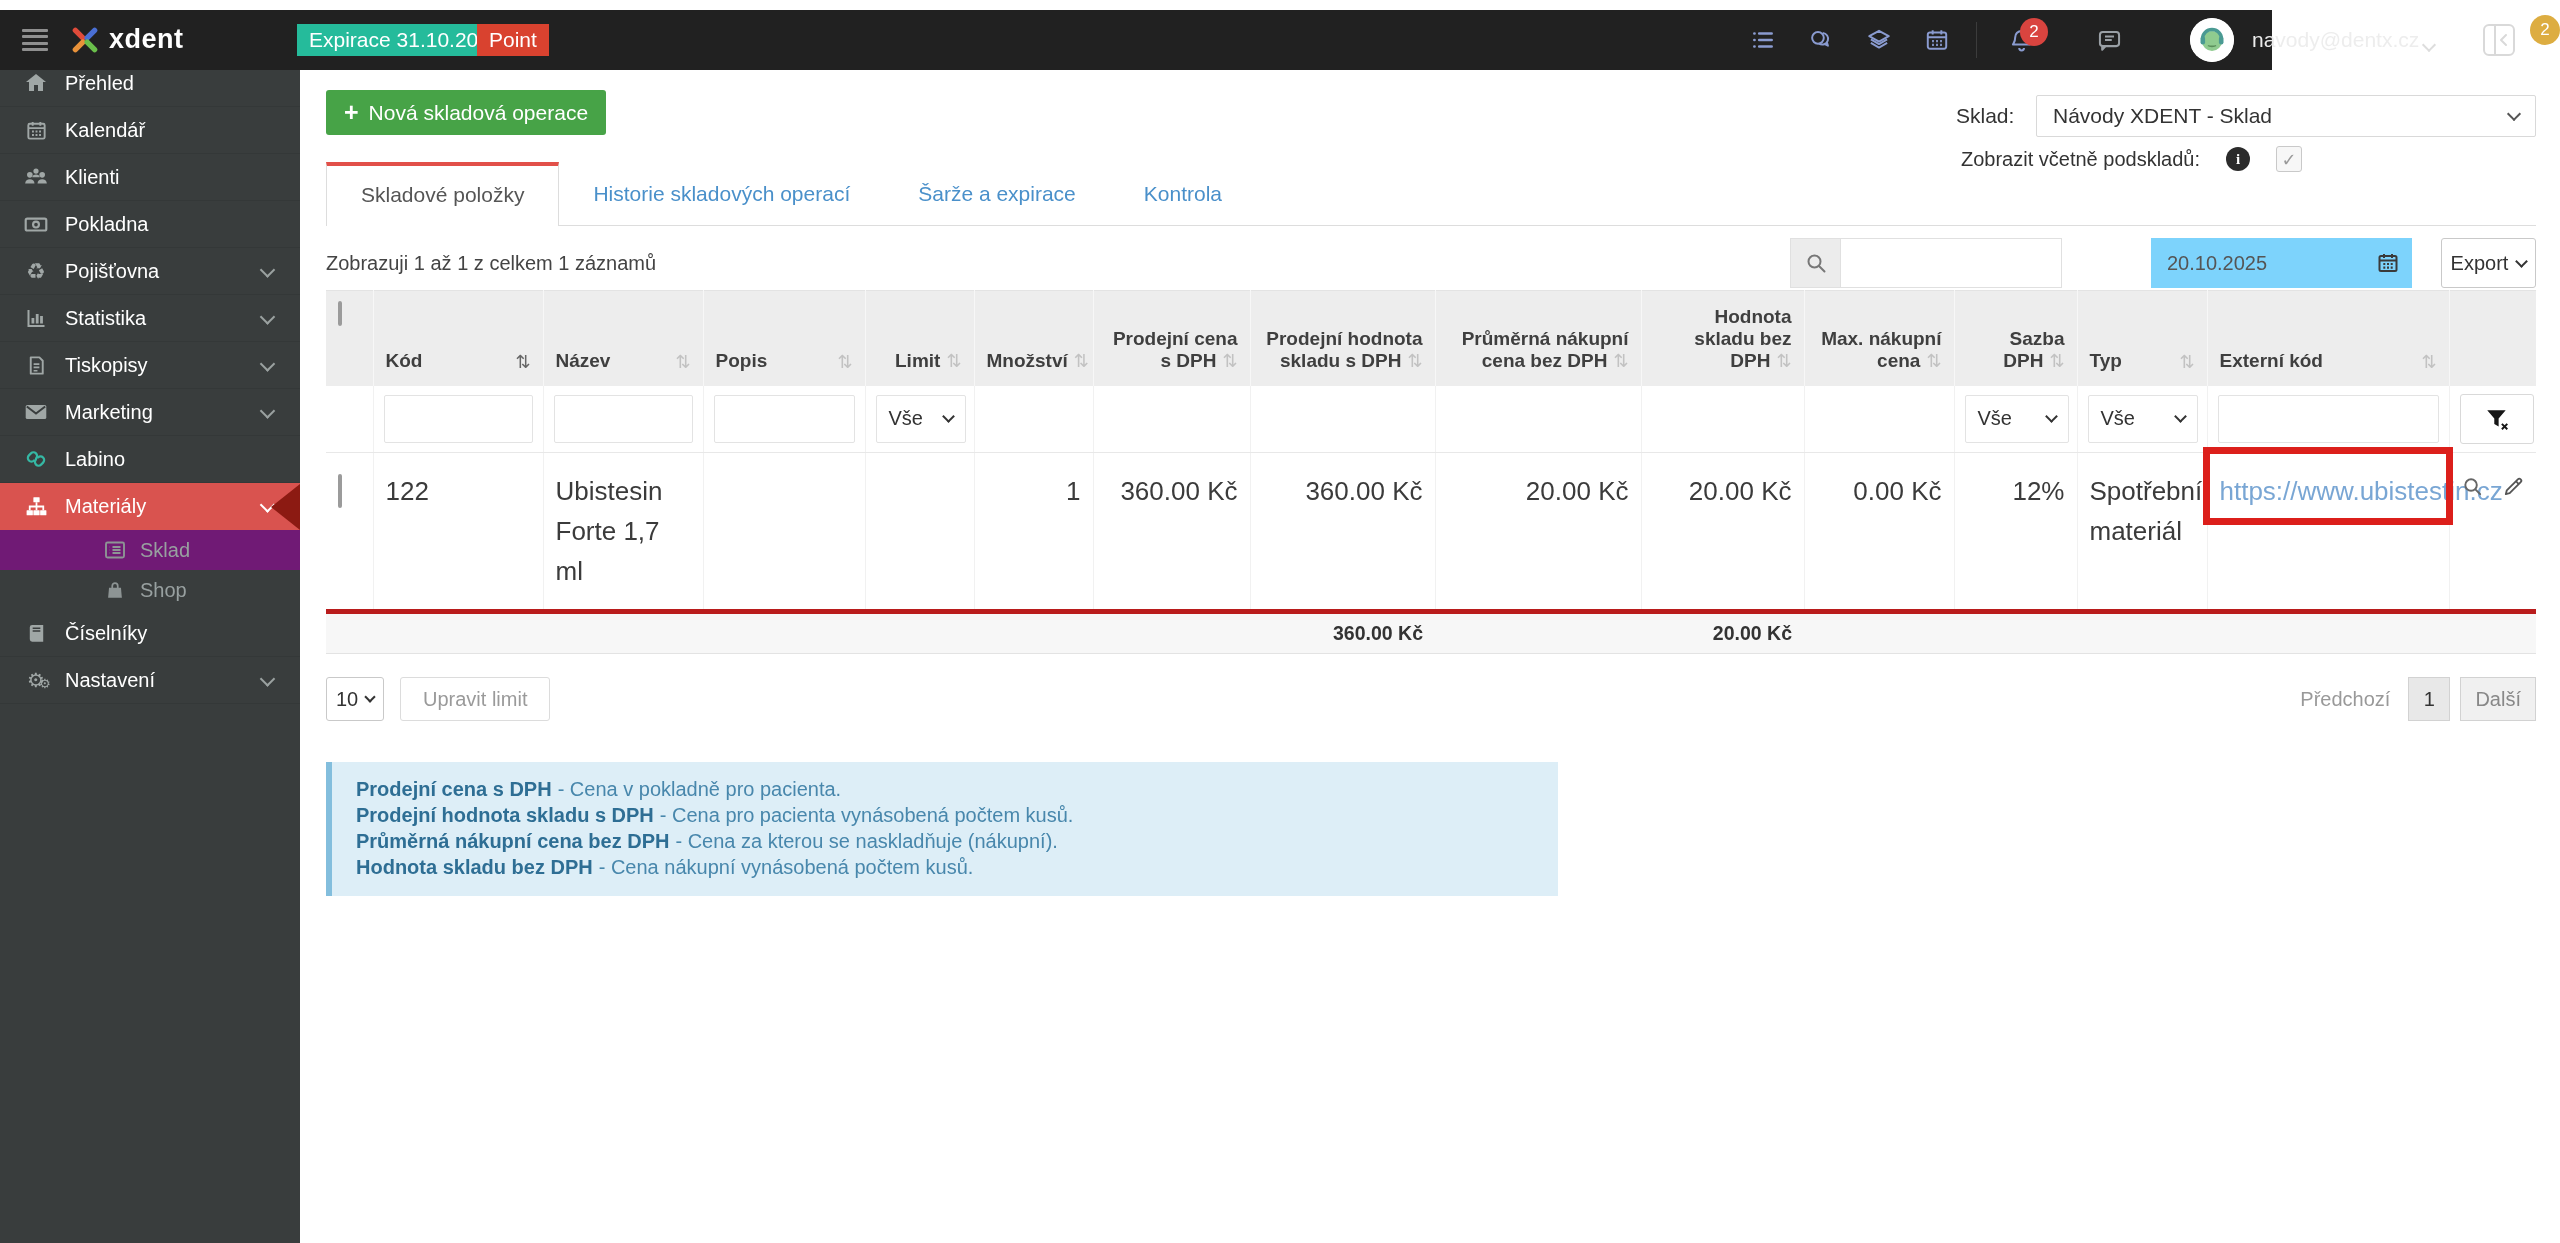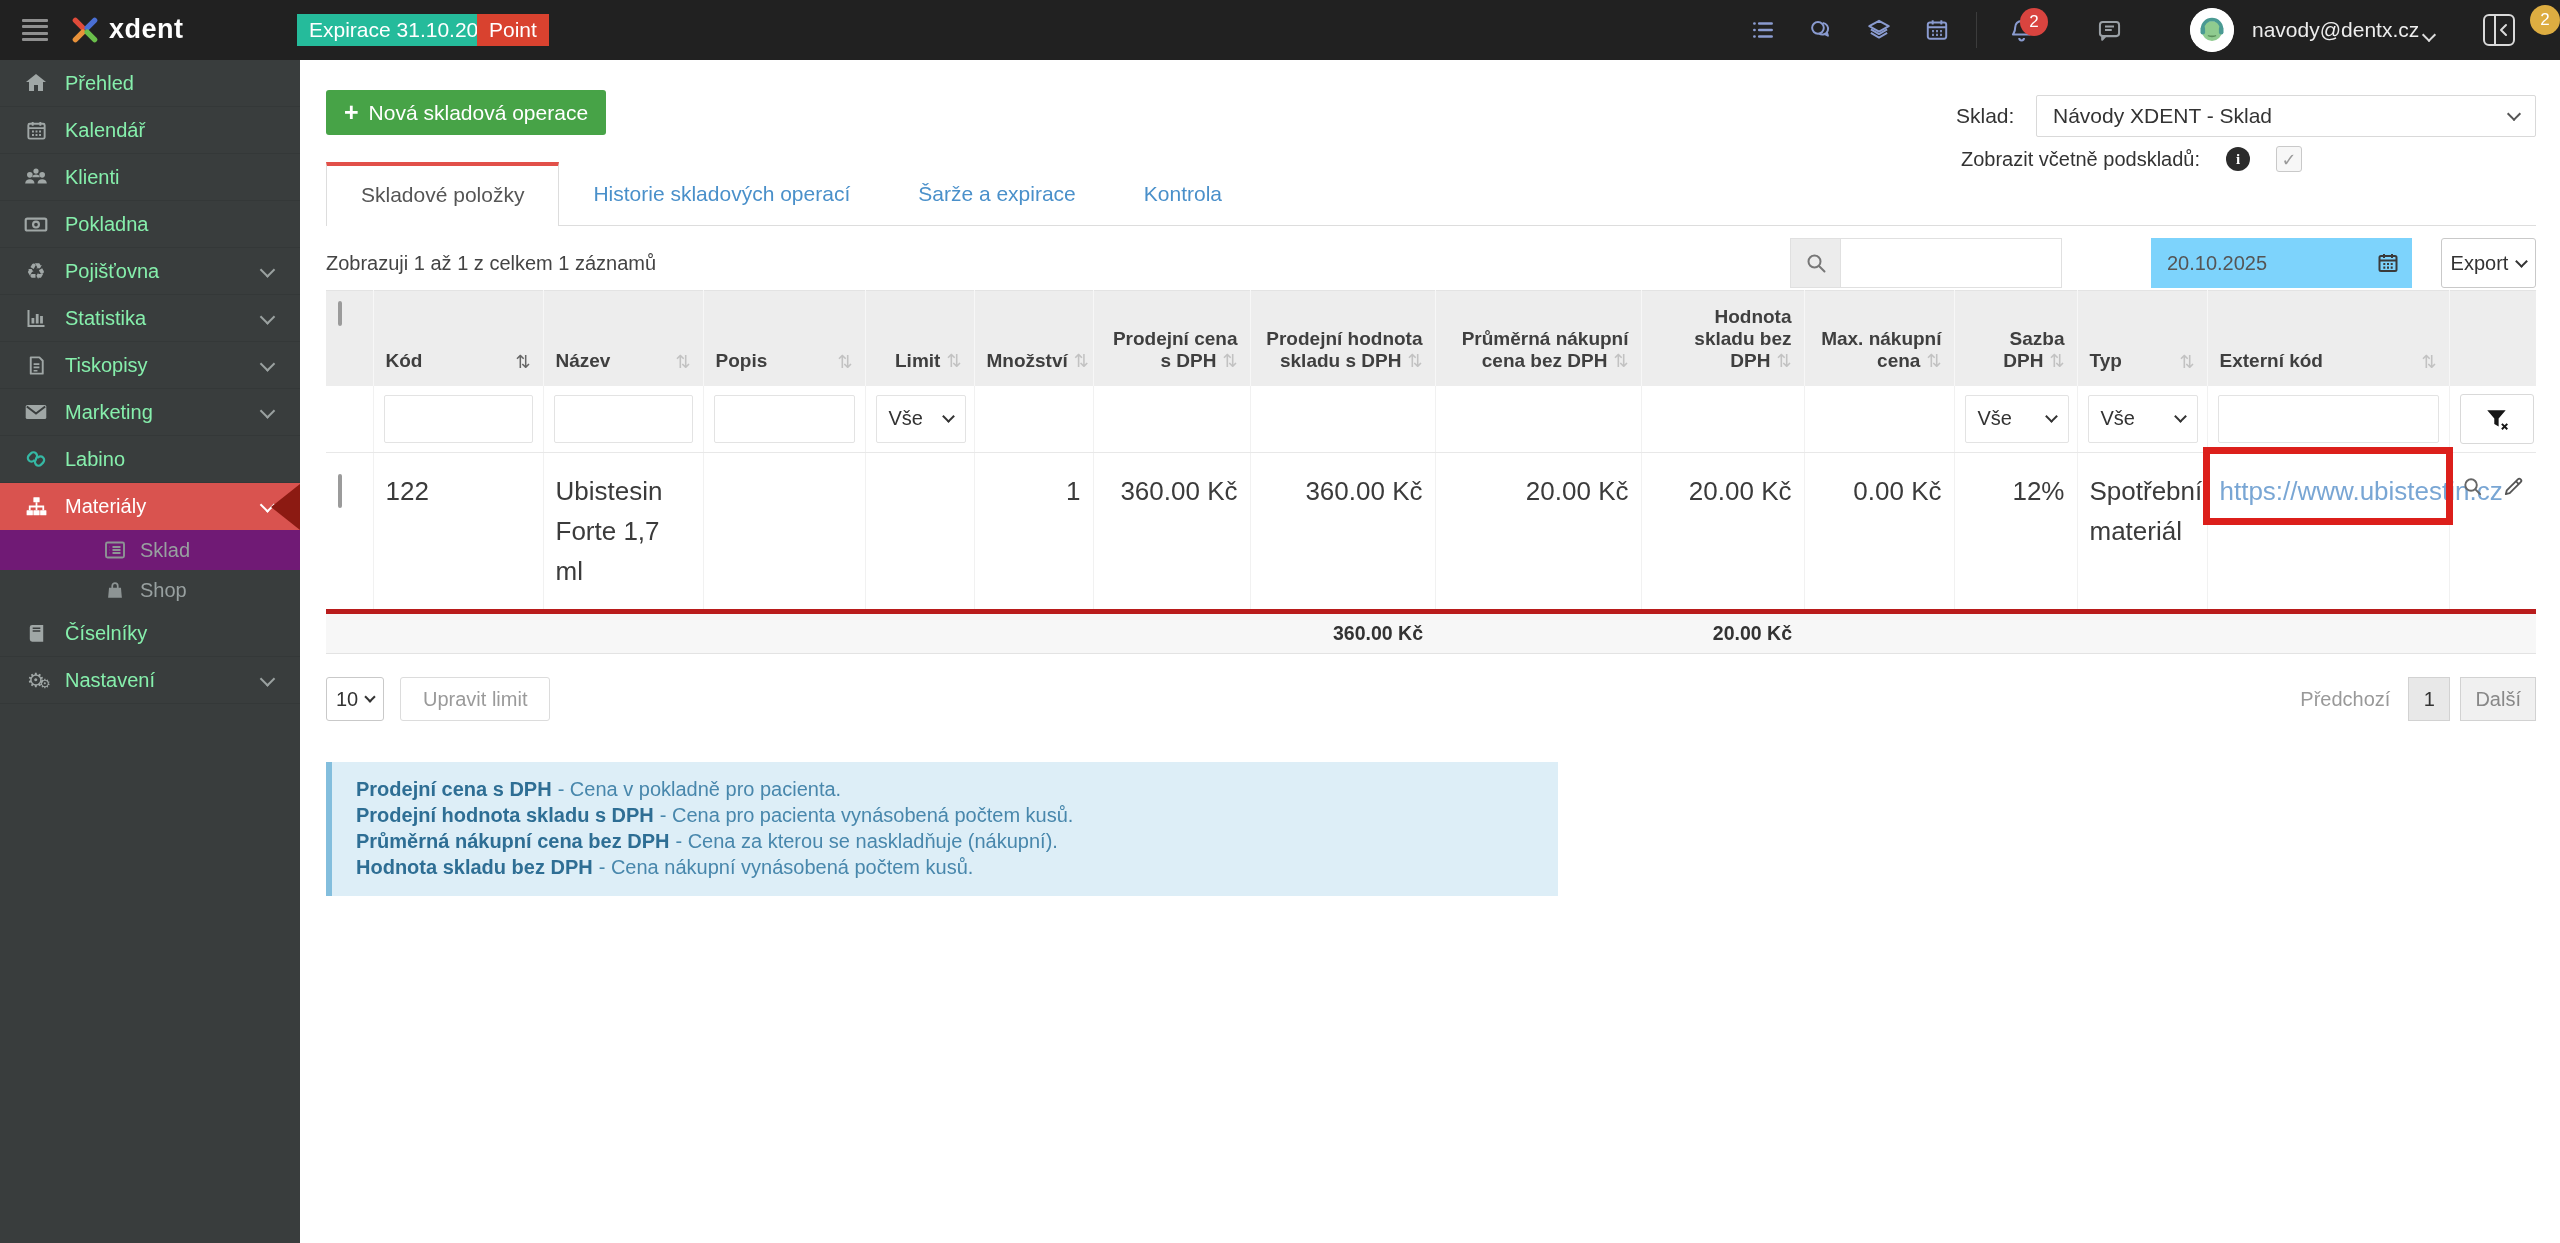--- a/index.html
+++ b/index.html
@@ -1,21 +1,21 @@
 <!DOCTYPE html>
 <html lang="cs"><head>
 <meta charset="utf-8">
 <style>
   * { box-sizing: border-box; margin: 0; padding: 0; }
   html,body { width:2560px; height:1243px; overflow:hidden; background:#fff;
     font-family:"Liberation Sans", sans-serif; }
   .uico { font-family:"DejaVu Sans", sans-serif; }
 
   
-  .topbar{position:absolute;left:0;top:0;width:2560px;height:60px;background:#212121;z-index:20;}
+  .topbar{position:absolute;left:0;top:10px;width:2272px;height:60px;background:#212121;z-index:20;}
   .hamburger{position:absolute;left:22px;top:19px;width:26px;height:22px;display:flex;flex-direction:column;justify-content:space-between;background:none;border:none;cursor:pointer;}
   .hamburger span{display:block;height:3px;background:#8f8f8f;border-radius:1px;}
   .brand{position:absolute;left:70px;top:14px;display:flex;align-items:center;gap:9px;}
   .brand-text{color:#fff;font-size:27px;font-weight:700;letter-spacing:.5px;}
   .badge{position:absolute;top:14px;height:32px;line-height:32px;padding:0 12px;color:#fff;font-size:21px;}
   .badge-exp{left:297px;background:#25bb9b;}
   .badge-point{left:477px;background:#d9422f;}
   .tb-ico{position:absolute;top:17px;width:26px;height:26px;color:#8a9bd0;}
   .tb-div{position:absolute;left:1976px;top:12px;width:1px;height:36px;background:#3c3c3c;}
   .bell-badge{position:absolute;left:2020px;top:8px;width:28px;height:28px;border-radius:50%;background:#d9443f;color:#fff;font-size:17px;display:flex;align-items:center;justify-content:center;z-index:2;}
@@ -23,21 +23,21 @@
   .tb-email{position:absolute;left:2252px;top:0;height:60px;line-height:60px;color:#ededed;font-size:21px;}
   .tb-chev{position:absolute;left:2424px;top:26px;color:#ddd;}
   .cv{display:inline-block;width:10px;height:10px;border-right:2.4px solid currentColor;border-bottom:2.4px solid currentColor;transform:rotate(45deg);}
   .panel-ico{position:absolute;left:2482px;top:12px;width:34px;height:36px;color:#d9d9d9;}
   .corner-badge{position:absolute;left:2530px;top:5px;width:30px;height:30px;border-radius:50%;background:#ddad41;color:#fff;font-size:17px;display:flex;align-items:center;justify-content:center;}
 
   
   .sidebar{position:absolute;left:0;top:60px;width:300px;height:1183px;background:#393d3d;z-index:10;}
   .s-item{position:relative;height:47px;border-bottom:1px solid #343838;cursor:pointer;}
   .s-item .s-ico{position:absolute;left:22px;top:50%;transform:translateY(-50%);width:28px;height:26px;color:#a0a7a6;display:flex;align-items:center;justify-content:center;font-size:22px;}
-  .s-item .s-label{position:absolute;left:65px;top:50%;transform:translateY(-50%);color:#86efac;font-size:20px;}
+  .s-item .s-label{position:absolute;left:65px;top:50%;transform:translateY(-50%);color:#ffffff;font-size:20px;}
   .s-item .s-chev{position:absolute;left:262px;top:50%;transform:translateY(-60%) rotate(45deg);width:11px;height:11px;border-right:2.4px solid #9aa1a0;border-bottom:2.4px solid #9aa1a0;}
   .s-item.active{background:#d9534f;border-bottom-color:#d9534f;}
   .s-item.active .s-label,.s-item.active .s-ico{color:#fff;}
   .s-item.active .s-chev{border-color:#fff;}
   .s-sub{position:relative;height:40px;cursor:pointer;}
   .s-sub .s-ico{position:absolute;left:102px;top:50%;transform:translateY(-50%);width:26px;height:24px;color:#8d9494;display:flex;align-items:center;justify-content:center;}
   .s-sub .s-label{position:absolute;left:140px;top:50%;transform:translateY(-50%);color:#98a0a0;font-size:20px;}
   .s-sub.active-sub{background:#701a75;}
   .gear-wrap{position:relative;font-size:20px;color:#a0a7a6;}
   .gear-small{position:absolute;left:12px;top:8px;font-size:13px;}

